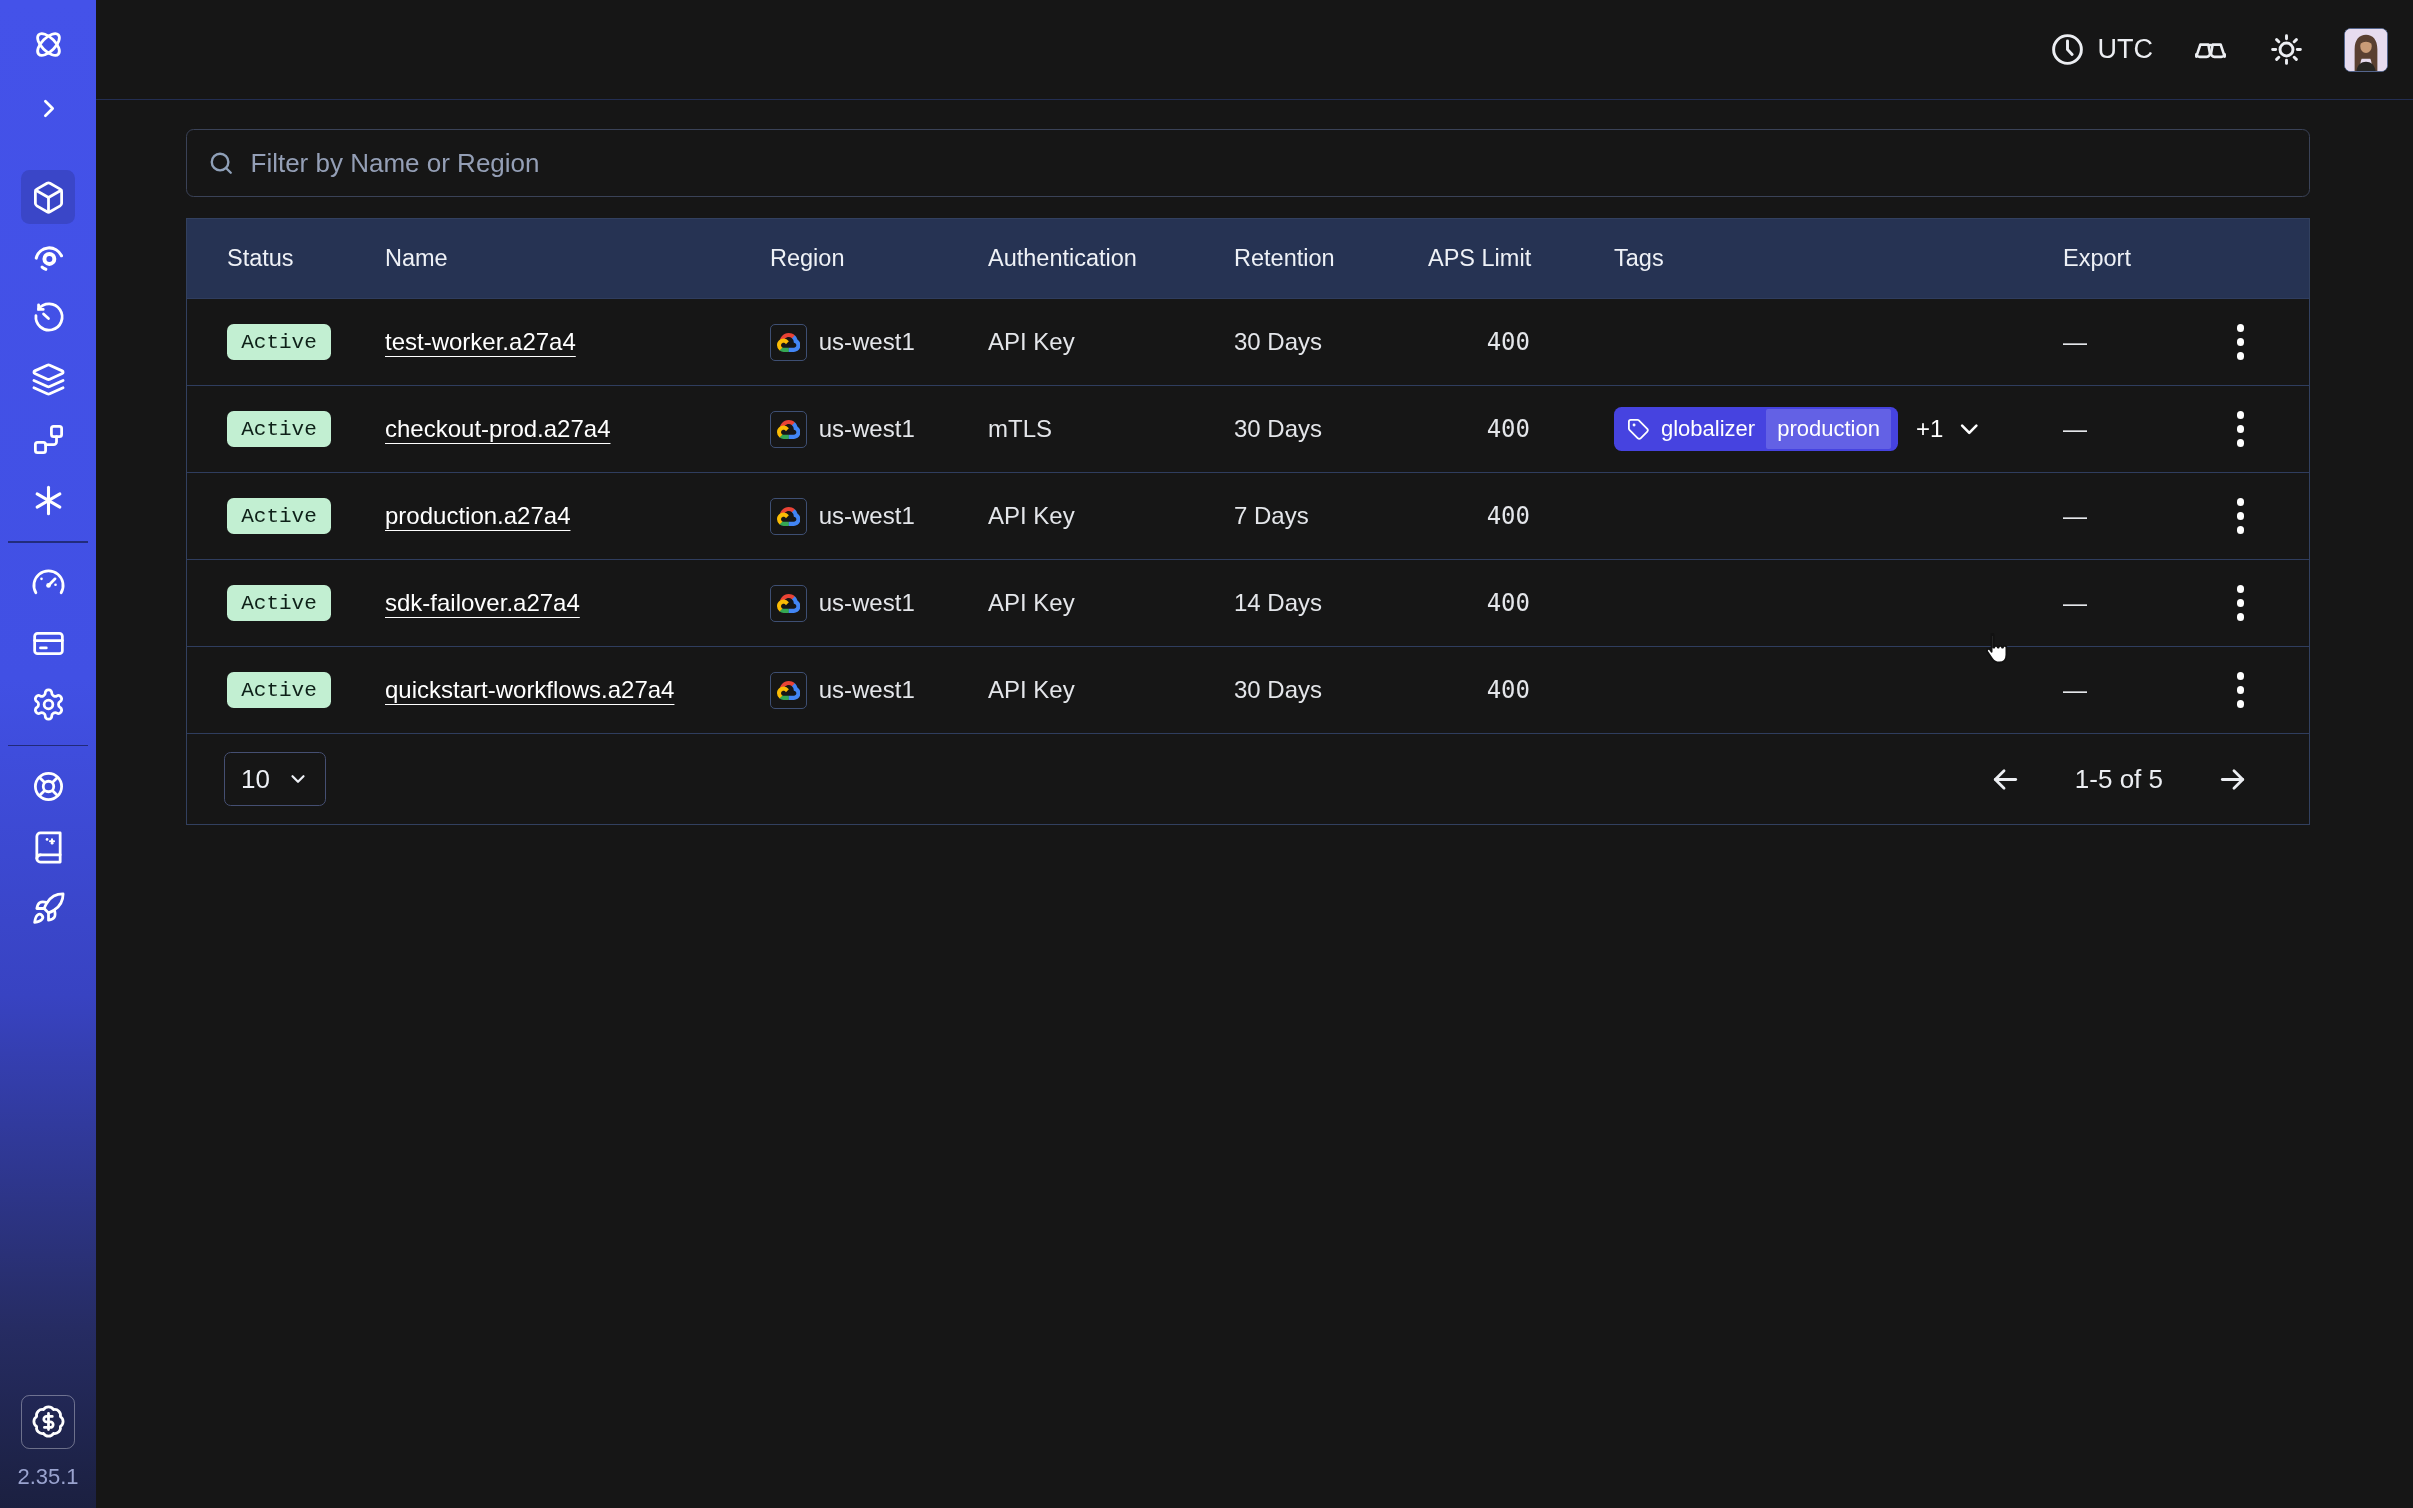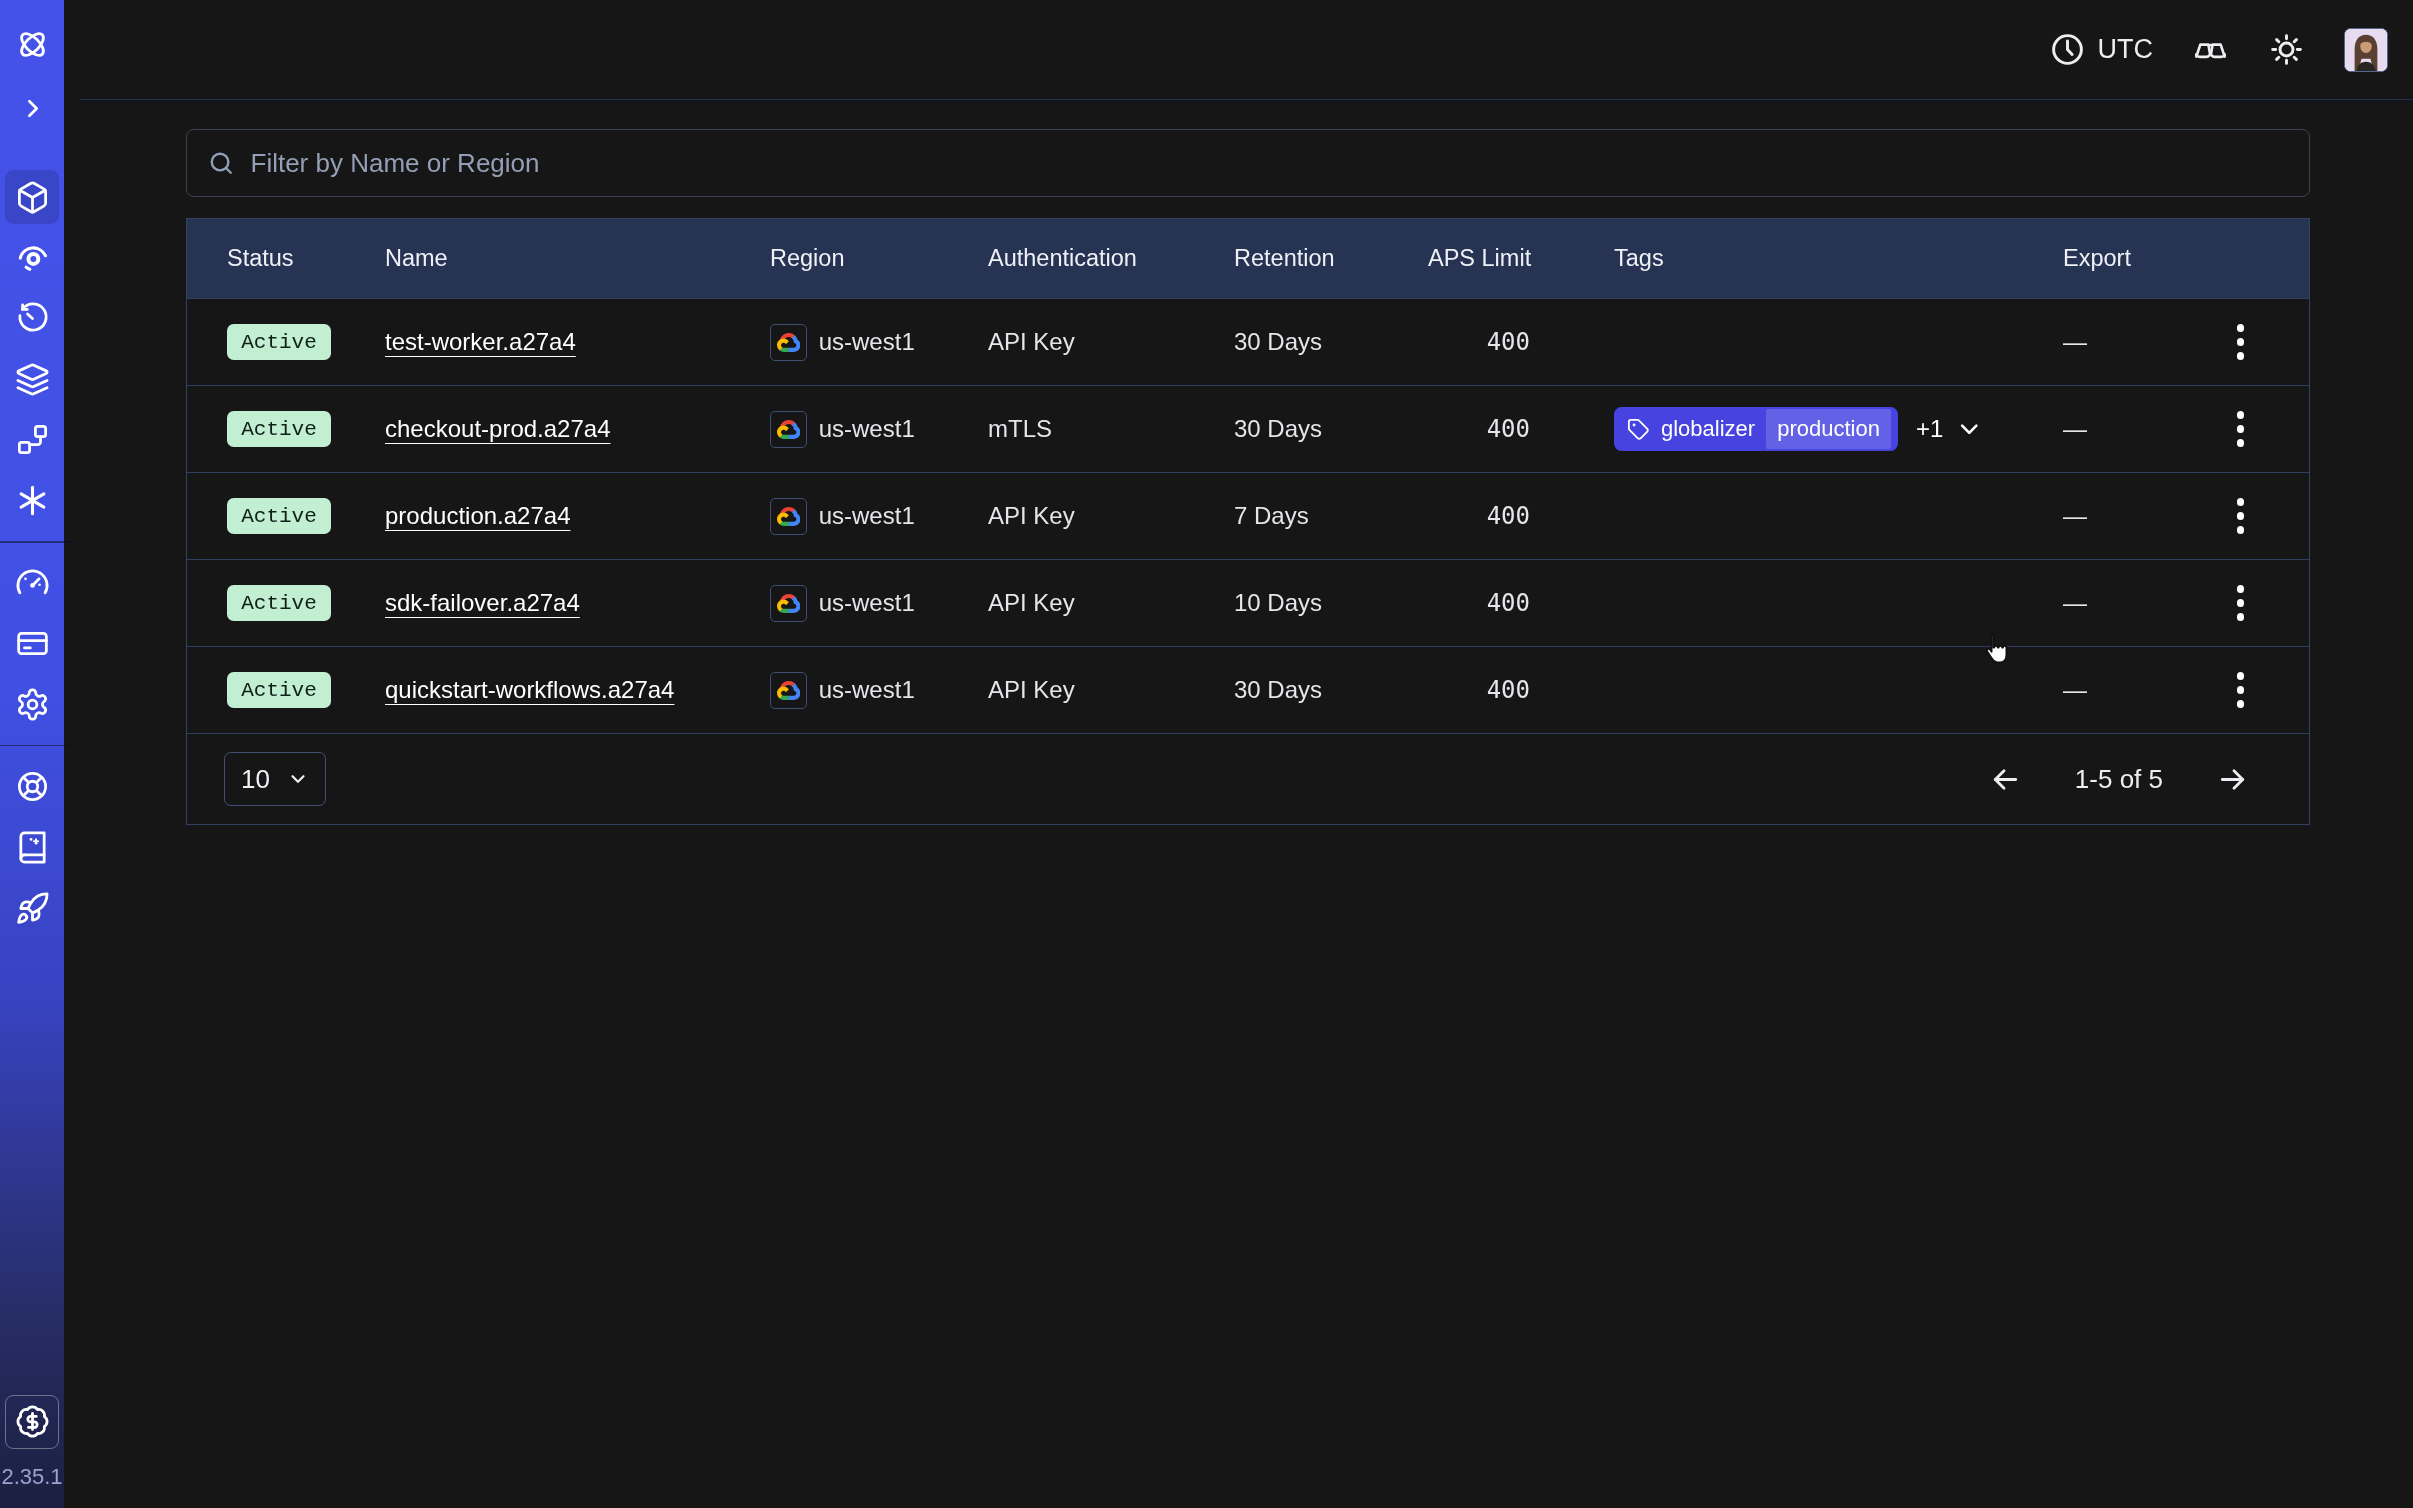--- a/index.html
+++ b/index.html
@@ -10,21 +10,21 @@
     --status-active-text:#0e2018;
     --tag-bg:#4643e0;
     --muted:#8e99b3;
     --text:#e5e7eb;
   }
   *{box-sizing:border-box;margin:0;padding:0;}
   html,body{width:2413px;height:1508px;overflow:hidden;}
   body{background:#161616;font-family:"Liberation Sans",sans-serif;color:var(--text);position:relative;}
 
   
-  .sidebar{position:absolute;left:0;top:0;width:64px;height:1508px;z-index:5;
+  .sidebar{position:absolute;left:0;top:0;width:96px;height:1508px;z-index:5;
     background:linear-gradient(180deg,#4452e9 0%,#4150e4 45%,#3843c2 66%,#262c63 88%,#1b2040 100%);
     display:flex;flex-direction:column;align-items:center;color:#fff;}
   .side-btn{width:54px;height:54px;border:none;background:transparent;color:#fff;display:flex;align-items:center;justify-content:center;border-radius:8.4px;cursor:pointer;flex:0 0 auto;}
   .side-btn svg{width:35px;height:35px;}
   .side-btn.logo{margin-top:17px;}
   .side-btn.chev{margin-top:10px;}
   .side-btn.chev svg{width:25px;height:25px;}
   .navgroup{display:flex;flex-direction:column;align-items:center;gap:6.7px;}
   .navgroup.first{margin-top:35px;}
   .side-btn.active{background:#3a46c8;}
@@ -398,21 +398,21 @@
         <svg viewBox="0 0 256 206">
           <path fill="#EA4335" d="M170.252 56.819l22.253-22.253 1.483-9.37C153.437-11.677 88.976-7.496 52.42 33.92 42.267 45.423 34.734 59.764 30.717 74.573l7.97-1.123 44.505-7.34 3.436-3.513c19.797-21.742 53.27-24.667 76.128-6.168l7.496.39z"></path>
           <path fill="#4285F4" d="M224.205 73.918a100.249 100.249 0 0 0-30.217-48.722l-31.232 31.232a55.515 55.515 0 0 1 20.379 44.037v5.544c15.35 0 27.797 12.445 27.797 27.796 0 15.352-12.446 27.485-27.797 27.485h-55.671l-5.466 5.934v33.34l5.466 5.231h55.67c39.93.311 72.553-31.494 72.864-71.424a72.303 72.303 0 0 0-31.793-60.453"></path>
           <path fill="#34A853" d="M71.87 205.796h55.593V161.29H71.87a27.275 27.275 0 0 1-11.399-2.498l-7.887 2.42-22.409 22.253-1.952 7.574a72.016 72.016 0 0 0 43.647 14.757"></path>
           <path fill="#FBBC05" d="M71.87 60.433c-39.93.238-72.106 32.8-71.869 72.73a72.301 72.301 0 0 0 28.222 56.88l32.248-32.246c-13.99-6.322-20.208-22.786-13.887-36.776 6.32-13.99 22.786-20.208 36.775-13.888a27.796 27.796 0 0 1 13.887 13.888l32.248-32.248A72.224 72.224 0 0 0 71.87 60.433"></path>
         </svg>
       </span>
       <span class="region-label">us-west1</span>
     </div>
     <div class="cell">API Key</div>
-    <div class="cell">10 Days</div>
+    <div class="cell">14 Days</div>
     <div class="cell aps">400</div>
     <div class="cell"></div>
     <div class="cell">—</div>
     <div class="cell actions">
       <button class="kebab">
         <span class="dot"></span>
               <span class="dot"></span>
               <span class="dot"></span>
       </button>
     </div>

